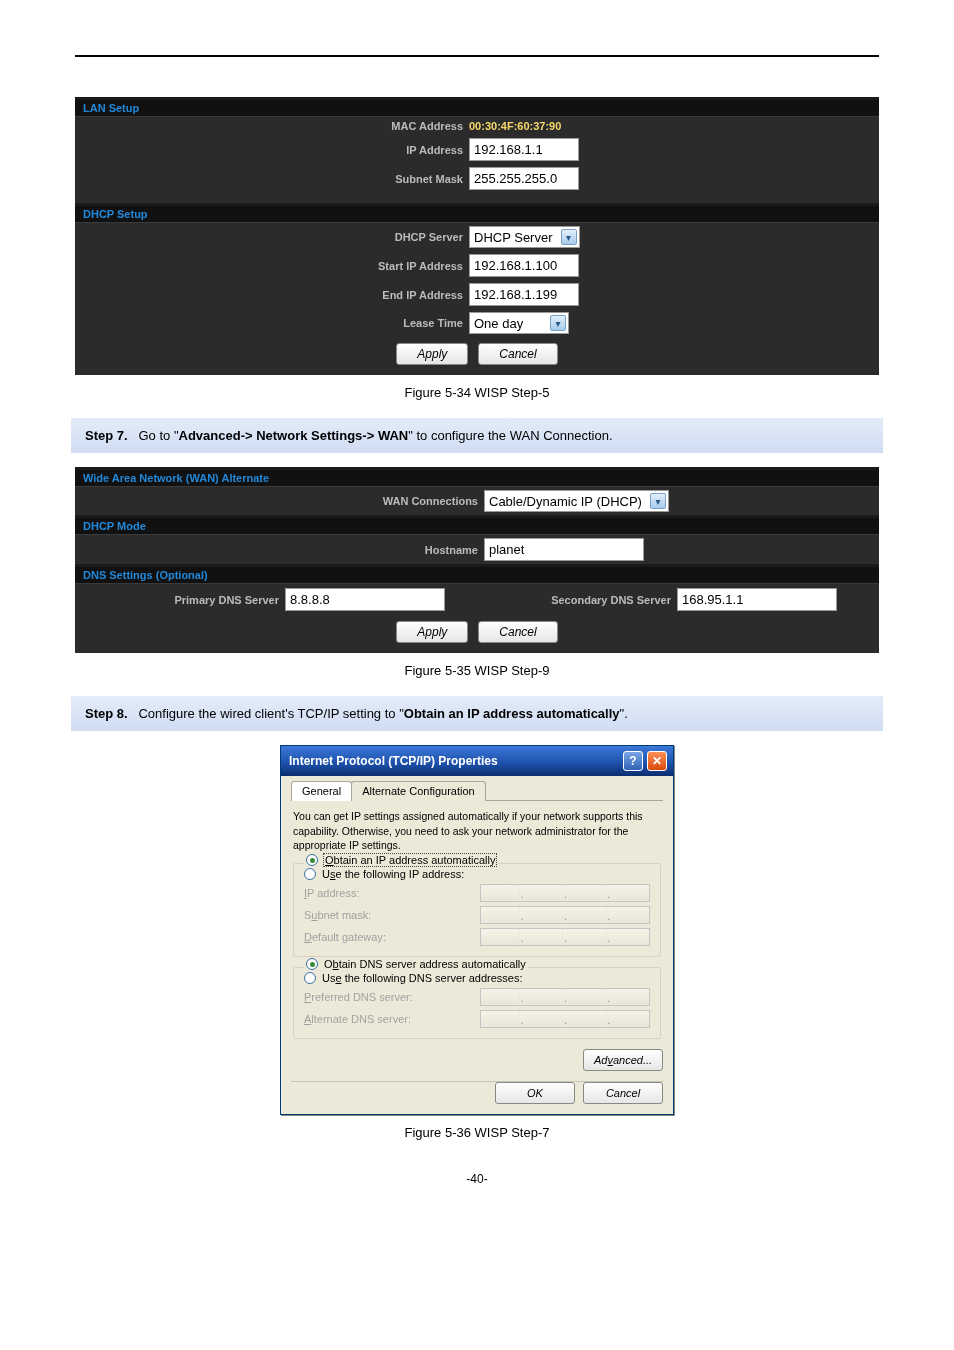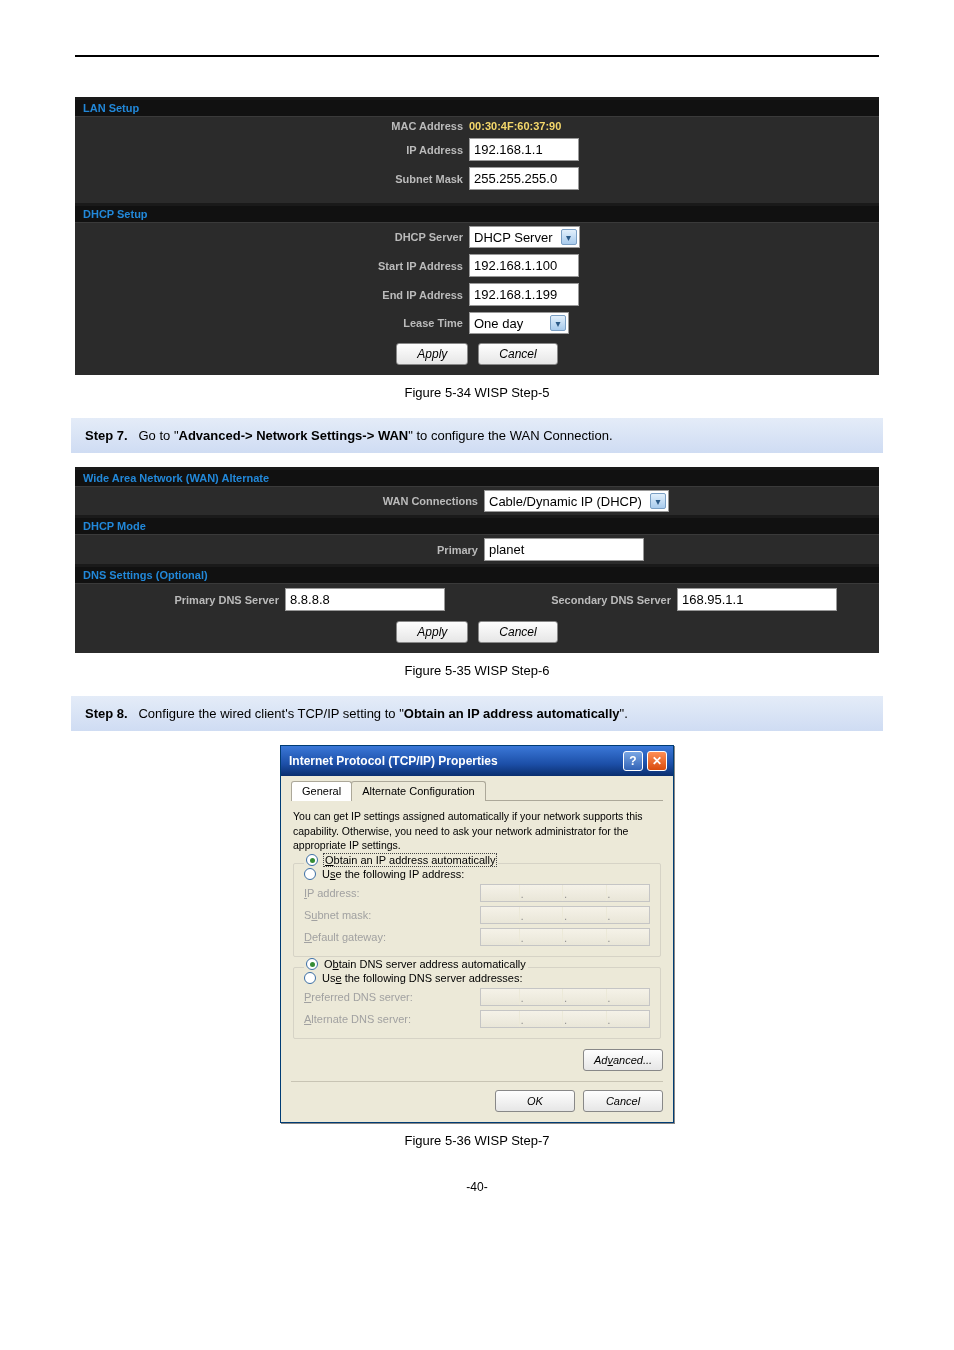--- a/index.html
+++ b/index.html
@@ -231,21 +231,21 @@
     background:linear-gradient(#f5f2e8,#e9e6d8);
     height:18px;
   }
   .ip-box .seg { flex:1; border-right:1px solid #ece9d8; height:100%; }
   .ip-box .seg:last-child { border-right:none; }
   .ip-box .dot { align-self:flex-end; font-size:10px; color:#888; padding:0 1px 1px 1px;}
   .win-bottom {
     display:flex;
     justify-content:flex-end;
     gap:8px;
-    margin-top:8px;
+    margin-top:0;
   }
   .win-bottom .win-btn { width:80px; padding:4px 0; text-align:center; font-size:11px; }
 
   .pagenum { text-align:center; font-size:12px; margin-top:32px; }
 </style>
 </head>
 <body>
 
 <div class="page">
   <div class="topline"></div>
@@ -310,21 +310,21 @@
     <div class="panel-row">
       <div class="panel-label" style="flex-basis:400px">WAN Connections</div>
       <div class="panel-select">
         <span>Cable/Dynamic IP (DHCP)</span>
         <span class="select-caret">▾</span>
       </div>
     </div>
 
     <div class="panel-section-title">DHCP Mode</div>
     <div class="panel-row">
-      <div class="panel-label" style="flex-basis:400px">Primary</div>
+      <div class="panel-label" style="flex-basis:400px">Hostname</div>
       <input class="panel-input wide" value="planet" style="">
     </div>
 
     <div class="panel-section-title">DNS Settings (Optional)</div>
     <div style="display:flex;padding:4px 0">
       <div style="flex:1;display:flex;align-items:center">
         <div class="panel-label" style="flex:0 0 210px">Primary DNS Server</div>
         <input class="panel-input wide" value="8.8.8.8" style="">
       </div>
       <div style="flex:1;display:flex;align-items:center">
@@ -332,21 +332,21 @@
         <input class="panel-input wide" value="168.95.1.1" style="">
       </div>
     </div>
     <div class="btn-row">
       <button class="win-btn">Apply</button>
       <button class="win-btn">Cancel</button>
     </div>
   </div>
 
   <span class="caption">
-    <b>Figure 5-35</b><span> WISP Step-6</span>
+    <b>Figure 5-35</b><span> WISP Step-9</span>
   </span>
 
   <div class="step-banner">
     <b>Step 8.</b>&nbsp;&nbsp;
     <span>Configure the wired client's TCP/IP setting to "</span><b>Obtain an IP address automatically</b><span>".</span>
   </div>
 
   <div class="win-dialog-wrap">
     <div class="win-dialog">
       <div class="win-titlebar">

